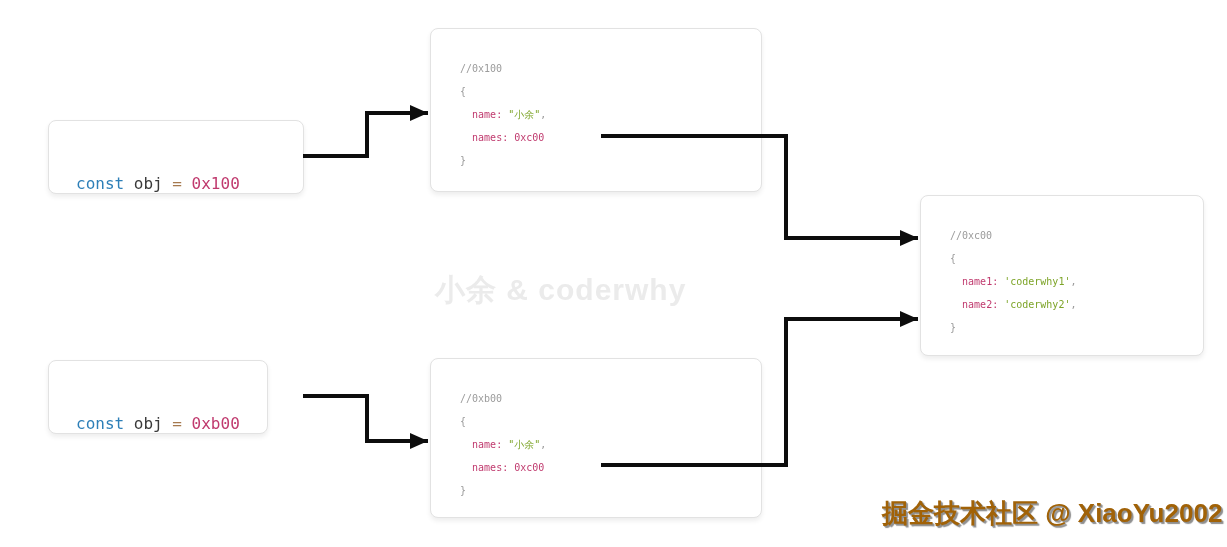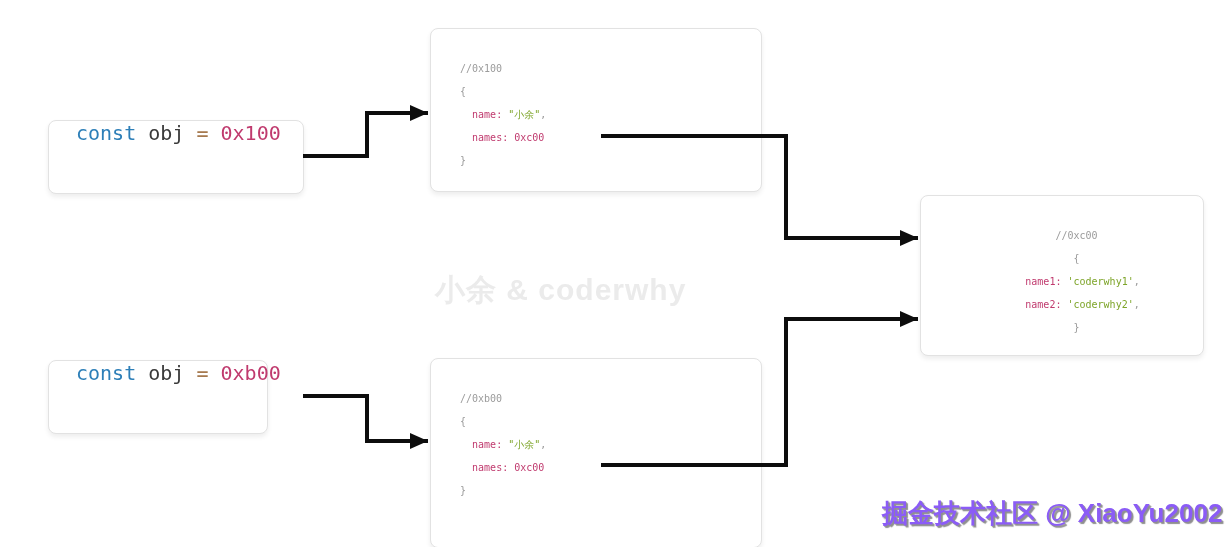--- a/index.html
+++ b/index.html
@@ -14,37 +14,37 @@
   .box {
     position: absolute;
     background: #ffffff;
     border: 1px solid #e2e2e2;
     border-radius: 8px;
     box-shadow: 0 3px 5px rgba(0,0,0,0.07);
     box-sizing: border-box;
   }
   .var-box {
     display: flex;
-    align-items: flex-start;
+    align-items: flex-end;
     padding-left: 27px;
-    font-size: 20px;
+    font-size: 16px;
     white-space: pre;
   }
   .code-box {
     padding: 28px 0 0 29px;
     font-size: 10px;
     line-height: 23px;
     white-space: pre;
   }
   .code-line { white-space: pre; }
   #box-var1  { left: 48px;  top: 120px; width: 256px; height: 74px;  }
   #box-heap1 { left: 430px; top: 28px;  width: 332px; height: 164px; }
-  #box-ref   { left: 920px; top: 195px; width: 284px; height: 161px; text-align: center; }
+  #box-ref   { left: 920px; top: 195px; width: 284px; height: 161px; }
   #box-var2  { left: 48px;  top: 360px; width: 220px; height: 74px;  }
-  #box-heap2 { left: 430px; top: 358px; width: 332px; height: 190px; }
+  #box-heap2 { left: 430px; top: 358px; width: 332px; height: 160px; }
   .arrow-layer {
     position: absolute;
     left: 0; top: 0;
     width: 1227px; height: 547px;
     pointer-events: none;
   }
   .watermark-center {
     position: absolute;
     left: 435px; top: 270px;
     font-family: "Liberation Sans", sans-serif;
@@ -52,21 +52,21 @@
     font-size: 30px;
     letter-spacing: 1px;
     color: #ebebeb;
   }
   .watermark-credit {
     position: absolute;
     left: 882px; top: 496px;
     font-family: "Liberation Sans", sans-serif;
     font-weight: bold;
     font-size: 26px;
-    color: #8b5cf6;
+    color: #a16207;
     text-shadow: 2px 2px 1px #8f8f8f, 1px 1px 0 #a8a8a8;
     white-space: nowrap;
   }
 </style>
 </head>
 <body>
 
 <div class="canvas">
 
   <div id="box-var1" class="box var-box"><div class="code-line"><span style="color: rgb(45, 127, 184);">const </span><span style="color: rgb(58, 58, 58);">obj </span><span style="color: rgb(166, 121, 78);">= </span><span style="color: rgb(192, 58, 110);">0x100</span></div></div>

